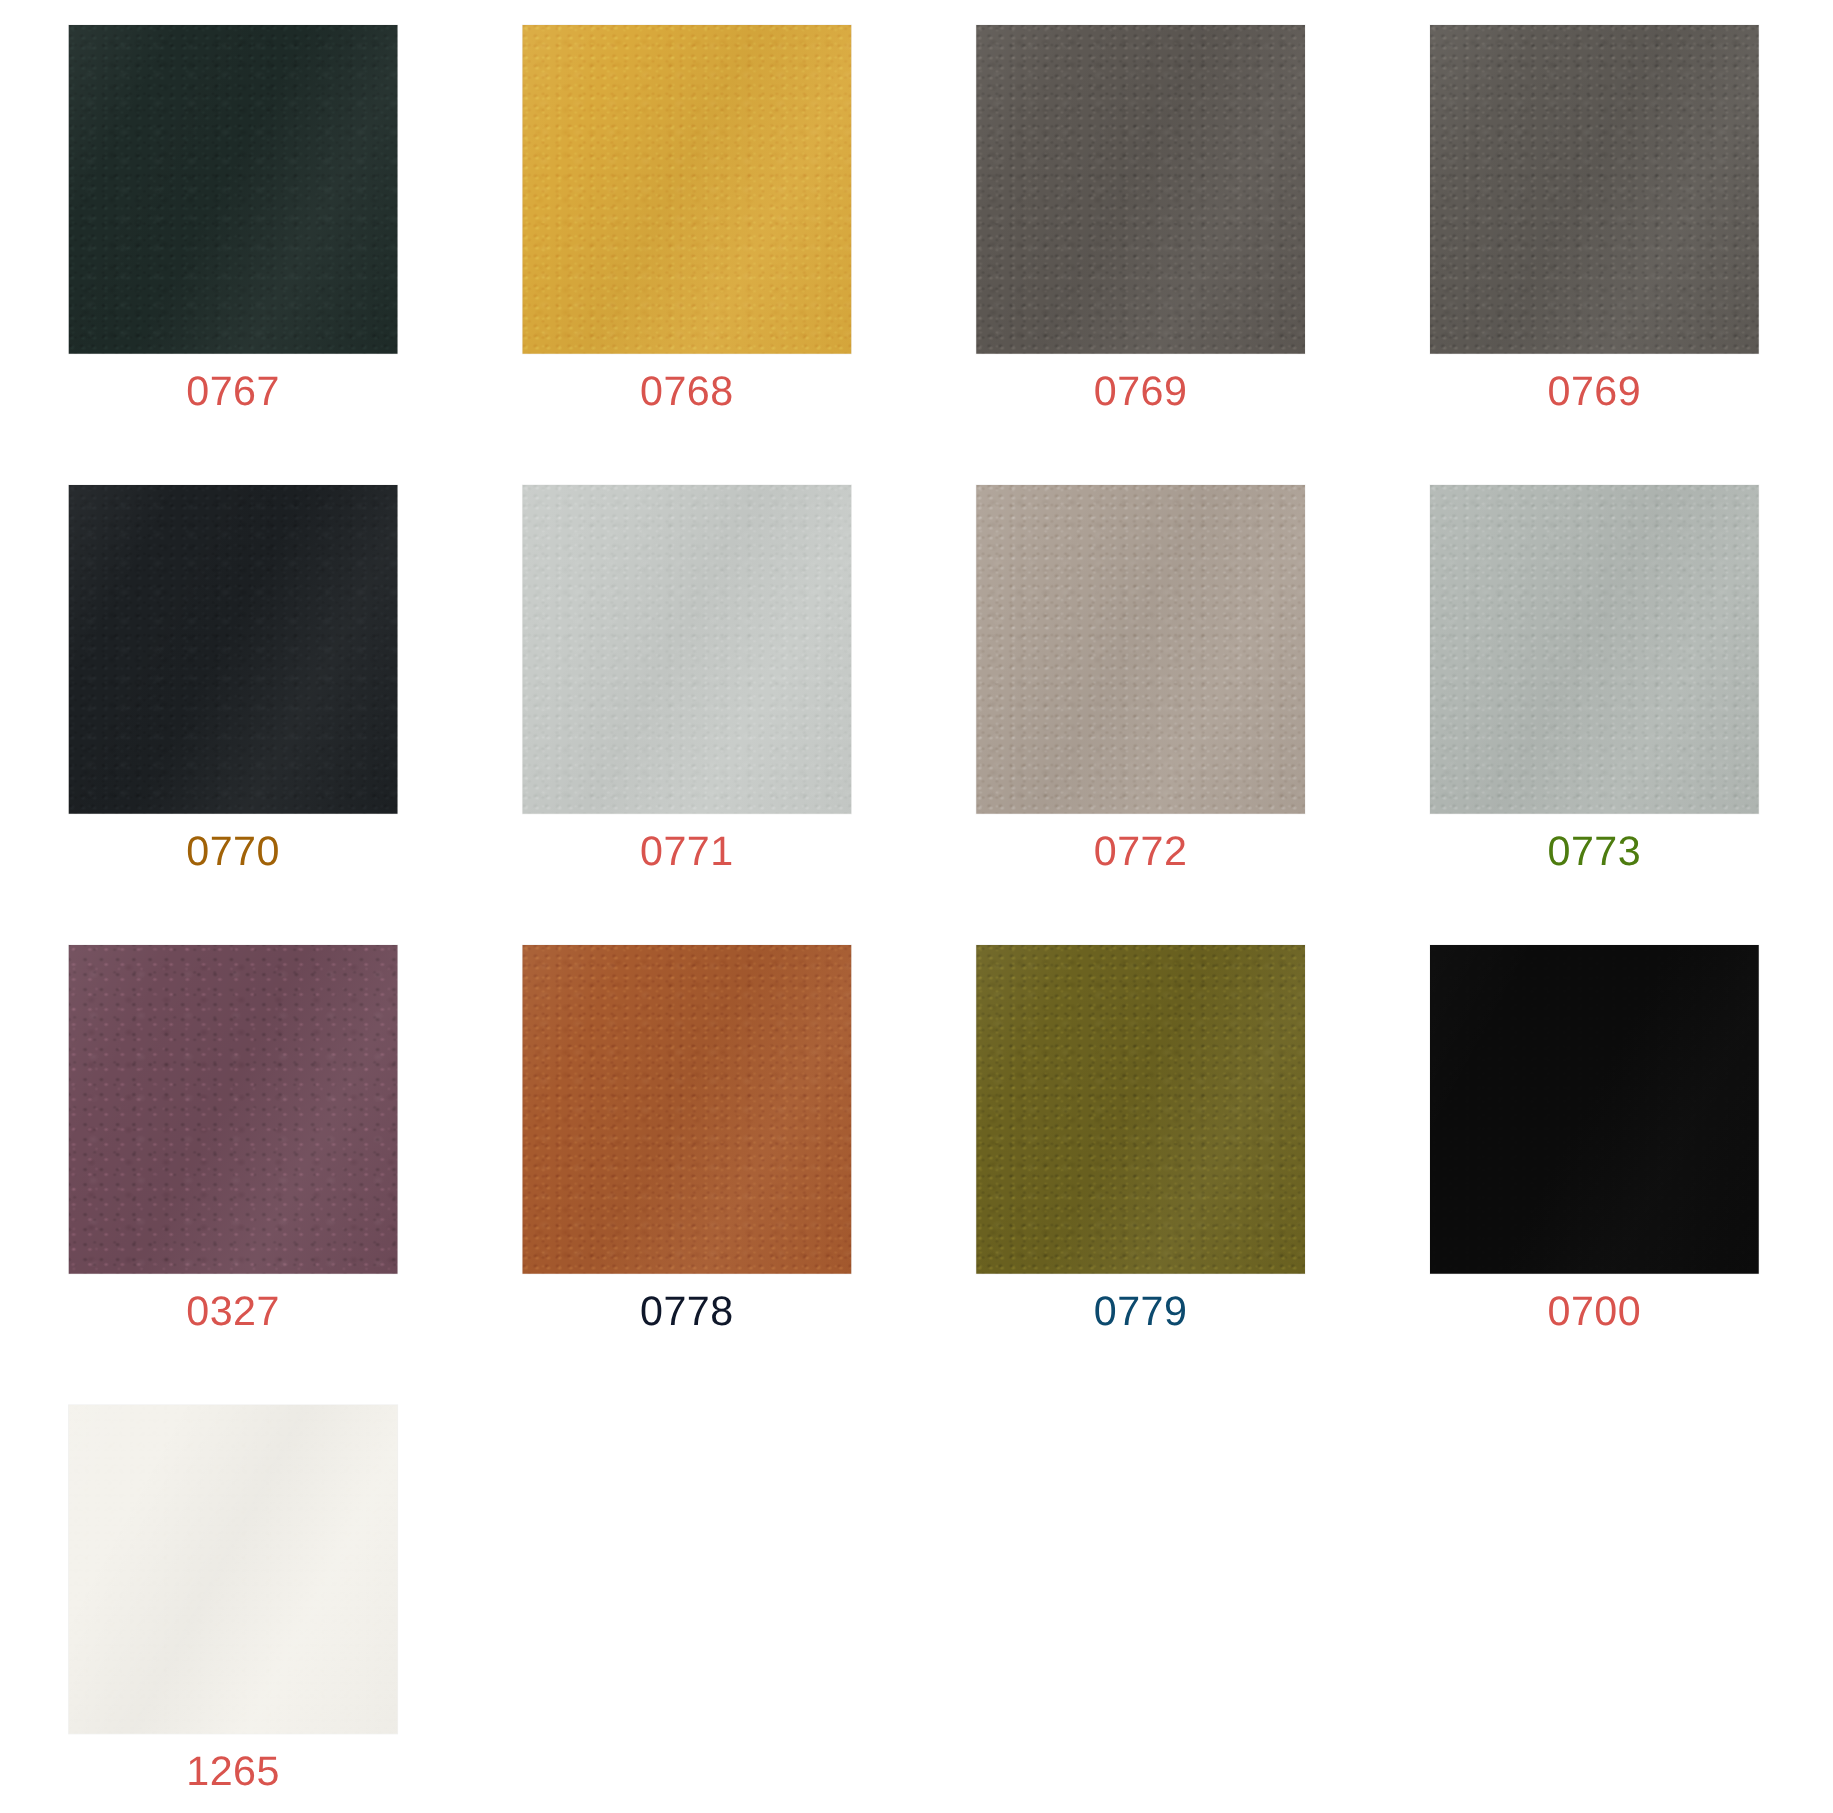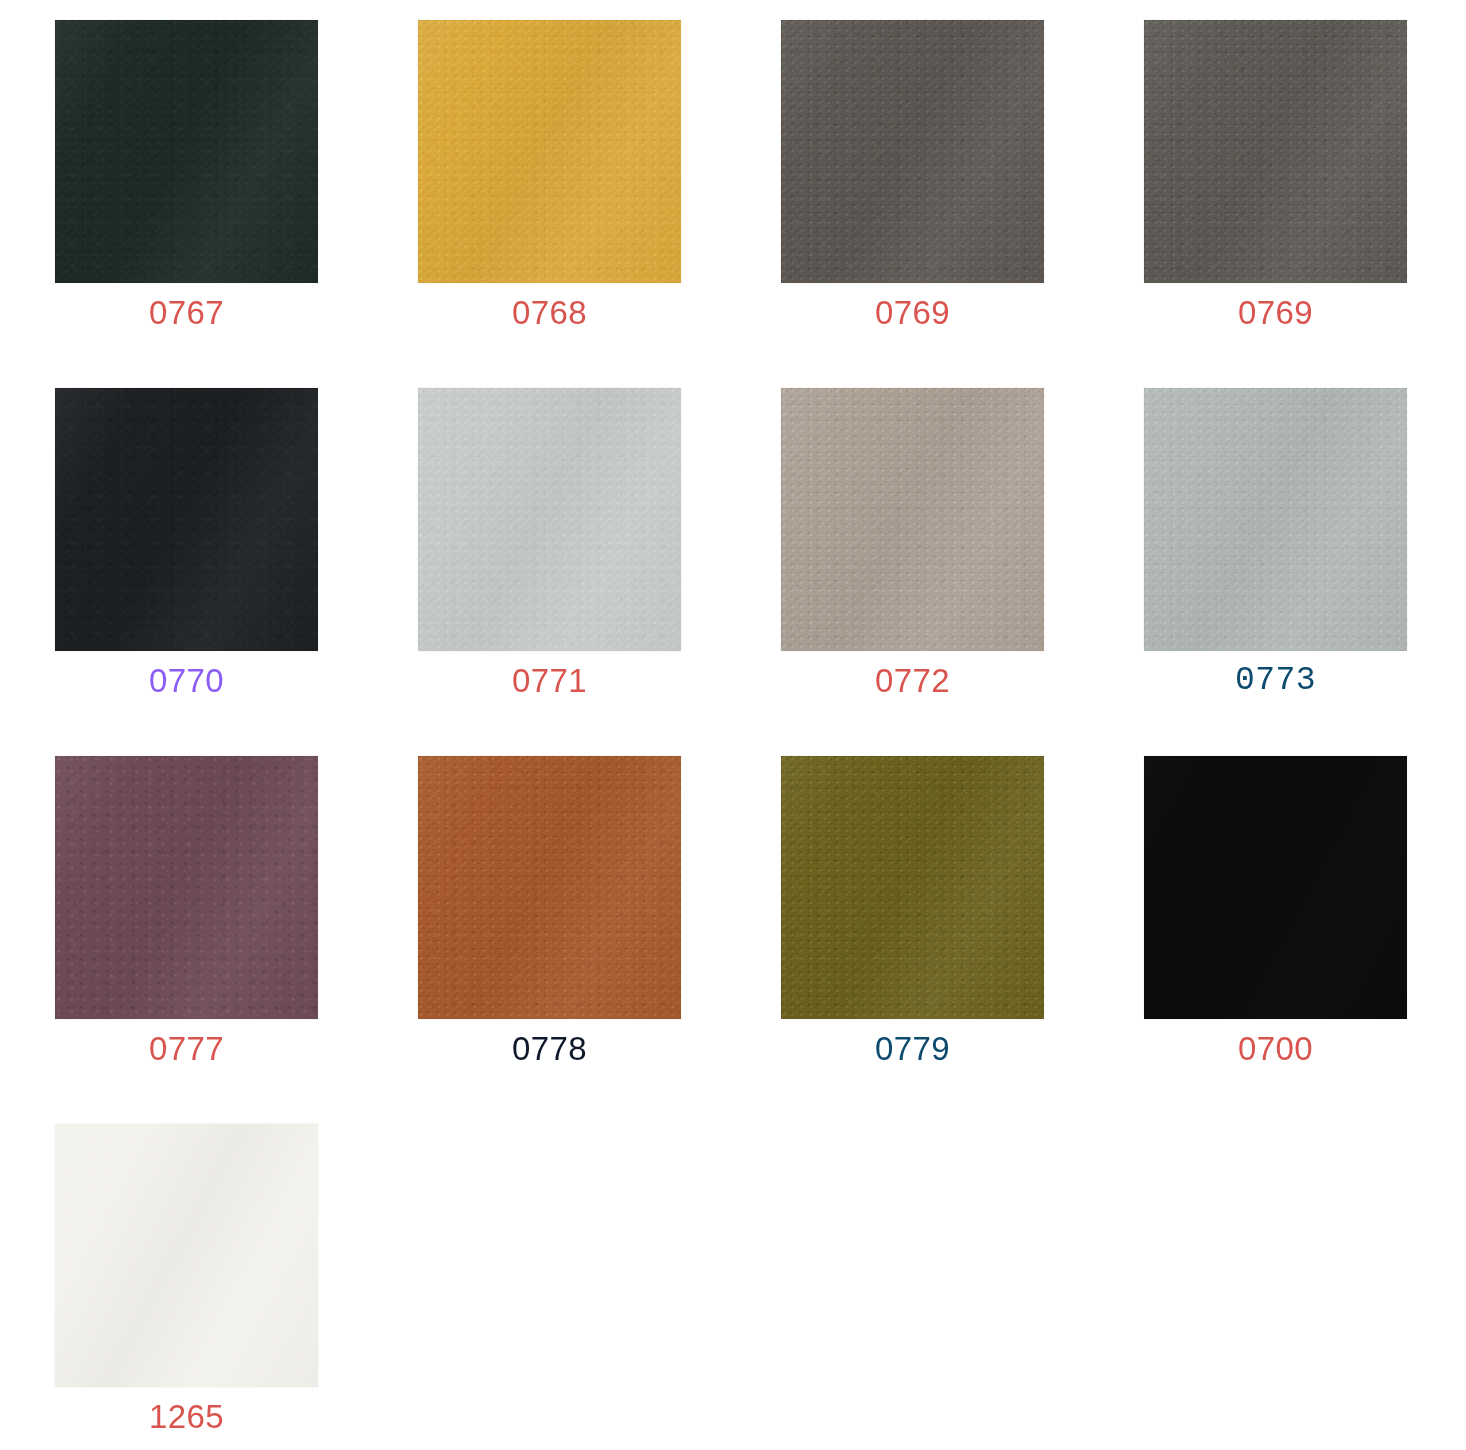--- a/index.html
+++ b/index.html
@@ -148,21 +148,21 @@
         <div class="sheen"></div>
       </div>
       <div class="swatch-label" style="color: rgb(217, 84, 78);">0769</div>
     </div>
     <div class="swatch-cell">
       <div class="swatch-chip" style="background-color: rgb(28, 32, 35);">
         <div class="grain"></div>
         <div class="grain2"></div>
         <div class="sheen"></div>
       </div>
-      <div class="swatch-label" style="color: #8b5cf6;">0770</div>
+      <div class="swatch-label" style="color: #a16207;">0770</div>
     </div>
     <div class="swatch-cell">
       <div class="swatch-chip" style="background-color: rgb(199, 203, 200);">
         <div class="grain"></div>
         <div class="grain2"></div>
         <div class="sheen"></div>
       </div>
       <div class="swatch-label" style="color: rgb(217, 84, 78);">0771</div>
     </div>
     <div class="swatch-cell">
@@ -172,29 +172,29 @@
         <div class="sheen"></div>
       </div>
       <div class="swatch-label" style="color: rgb(217, 84, 78);">0772</div>
     </div>
     <div class="swatch-cell">
       <div class="swatch-chip" style="background-color: rgb(178, 184, 180);">
         <div class="grain"></div>
         <div class="grain2"></div>
         <div class="sheen"></div>
       </div>
-      <div class="swatch-label" style="color: #0c4a6e; font-family: Liberation Mono, monospace;">0773</div>
+      <div class="swatch-label" style="color: #4d7c0f;">0773</div>
     </div>
     <div class="swatch-cell">
       <div class="swatch-chip coarse" style="background-color: rgb(110, 74, 88);">
         <div class="grain"></div>
         <div class="grain2"></div>
         <div class="sheen"></div>
       </div>
-      <div class="swatch-label" style="color: rgb(217, 84, 78);">0777</div>
+      <div class="swatch-label" style="color: rgb(217, 84, 78);">0327</div>
     </div>
     <div class="swatch-cell">
       <div class="swatch-chip" style="background-color: rgb(166, 90, 46);">
         <div class="grain"></div>
         <div class="grain2"></div>
         <div class="sheen"></div>
       </div>
       <div class="swatch-label" style="color: #0f172a;">0778</div>
     </div>
     <div class="swatch-cell">

